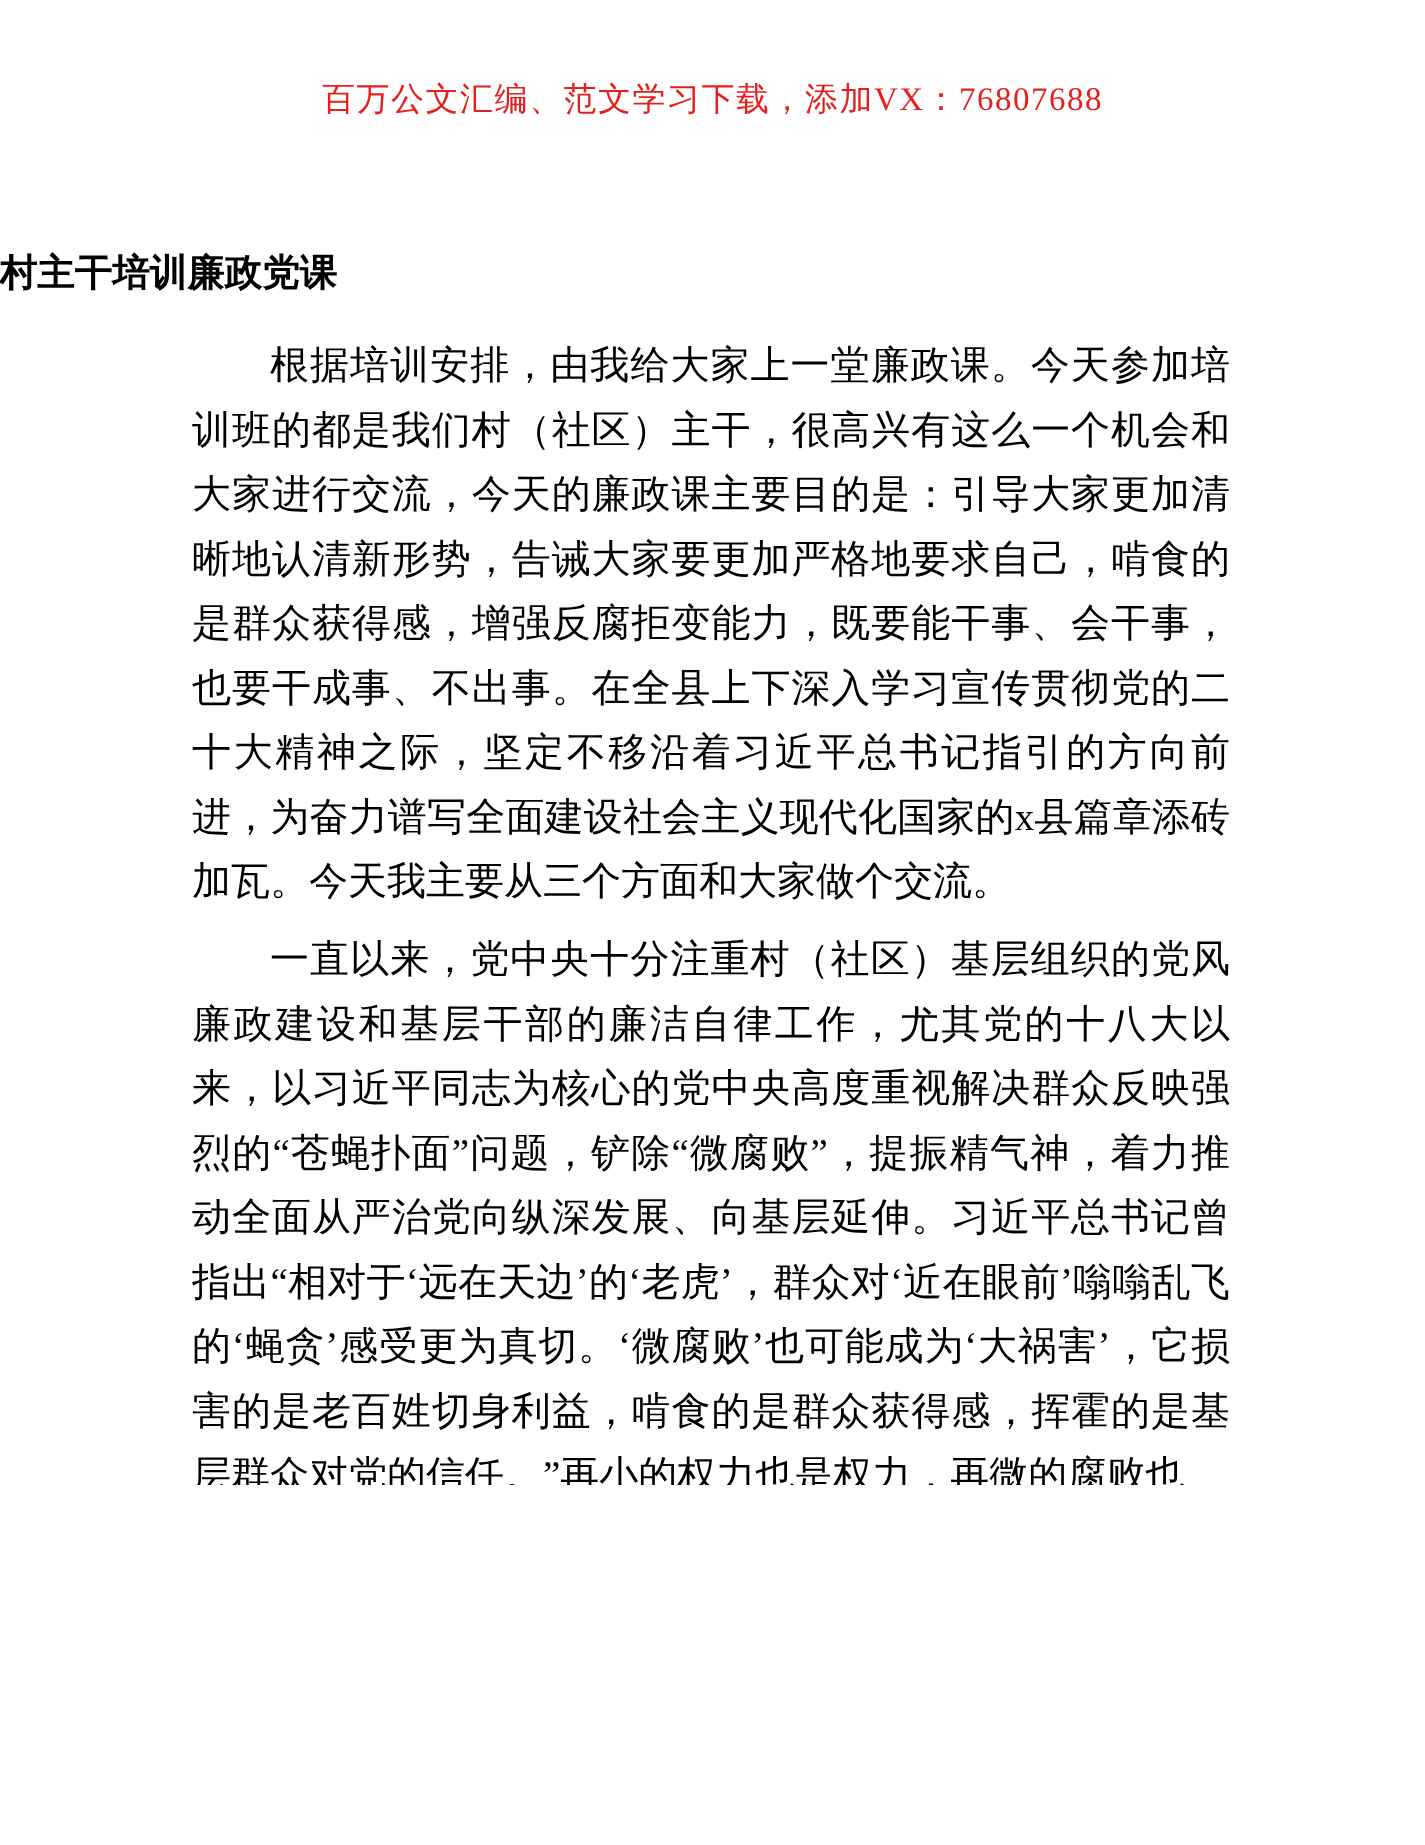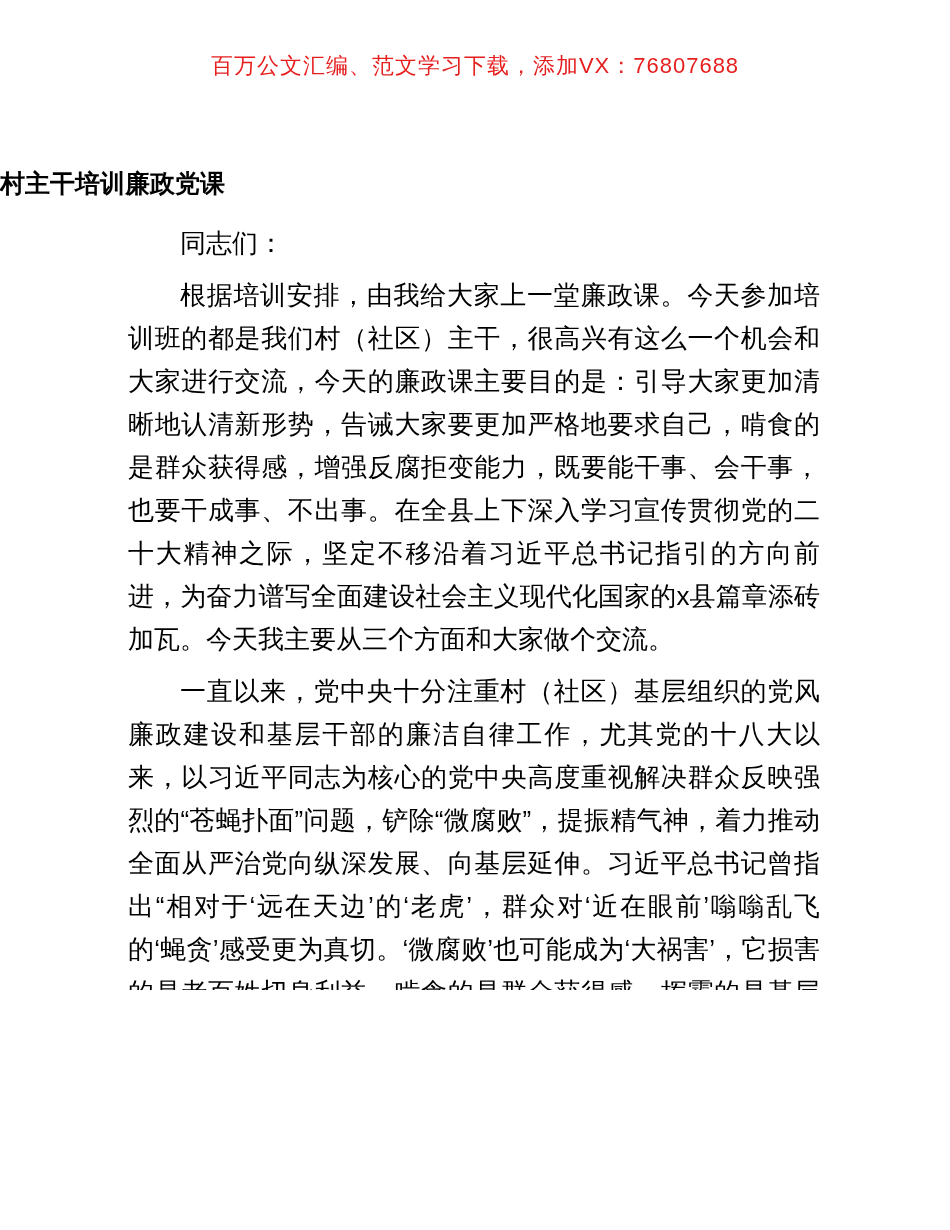--- a/index.html
+++ b/index.html
@@ -6,21 +6,21 @@
     margin: 0;
     padding: 0;
     background: #ffffff;
   }
   .page {
     position: relative;
     width: 950px;
     height: 990px;
     background: var(--page-bg, #ffffff);
     overflow: hidden;
-    font-family: Liberation Sans, sans-serif;
+    font-family: Liberation Serif, serif;
     color: var(--text-color, #000000);
   }
   .promo-banner {
     position: absolute;
     top: 53px;
     left: 0;
     width: 100%;
     text-align: center;
     font-size: 22px;
     line-height: 26px;
@@ -65,20 +65,19 @@
 </head>
 <body>
 
 <div class="page">
 
   <div class="promo-banner">百万公文汇编、范文学习下载，添加VX：76807688</div>
 
   <h1 class="doc-title">村主干培训廉政党课</h1>
 
   <div class="doc-body">
-    <p>同志们：</p>
     <p>根据培训安排，由我给大家上一堂廉政课。今天参加培训班的都是我们村（社区）主干，很高兴有这么一个机会和大家进行交流，今天的廉政课主要目的是：引导大家更加清晰地认清新形势，告诫大家要更加严格地要求自己，啃食的是群众获得感，增强反腐拒变能力，既要能干事、会干事，也要干成事、不出事。在全县上下深入学习宣传贯彻党的二十大精神之际，坚定不移沿着习近平总书记指引的方向前进，为奋力谱写全面建设社会主义现代化国家的x县篇章添砖加瓦。今天我主要从三个方面和大家做个交流。</p>
     <p>一直以来，党中央十分注重村（社区）基层组织的党风廉政建设和基层干部的廉洁自律工作，尤其党的十八大以来，以习近平同志为核心的党中央高度重视解决群众反映强烈的“苍蝇扑面”问题，铲除“微腐败”，提振精气神，着力推动全面从严治党向纵深发展、向基层延伸。习近平总书记曾指出“相对于‘远在天边’的‘老虎’，群众对‘近在眼前’嗡嗡乱飞的‘蝇贪’感受更为真切。‘微腐败’也可能成为‘大祸害’，它损害的是老百姓切身利益，啃食的是群众获得感，挥霍的是基层群众对党的信任。”再小的权力也是权力，再微的腐败也</p>
   </div>
 
   <div class="page-number">1</div>
 
 </div>
 
 </body></html>

